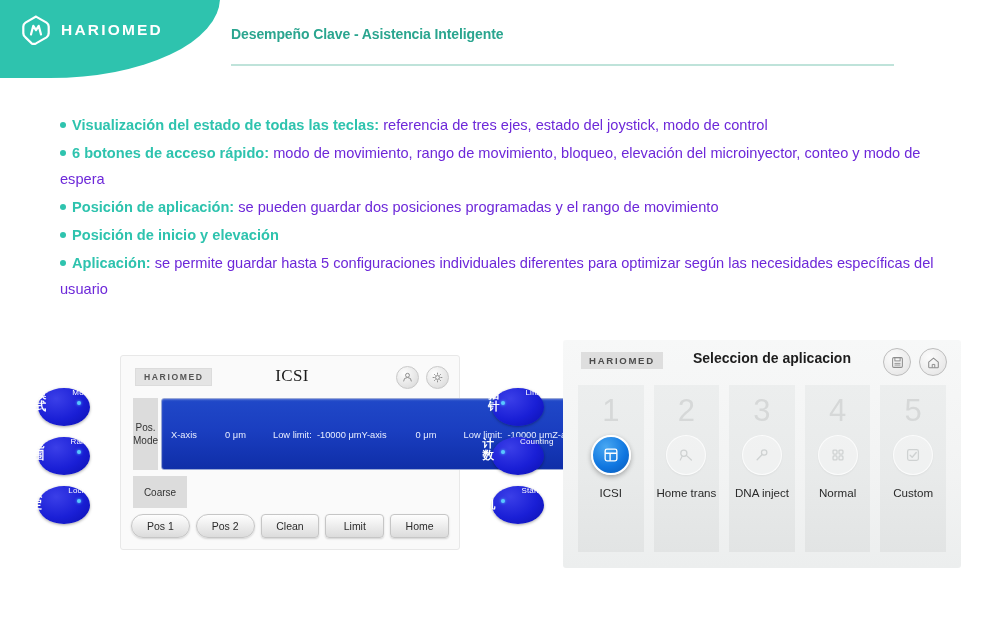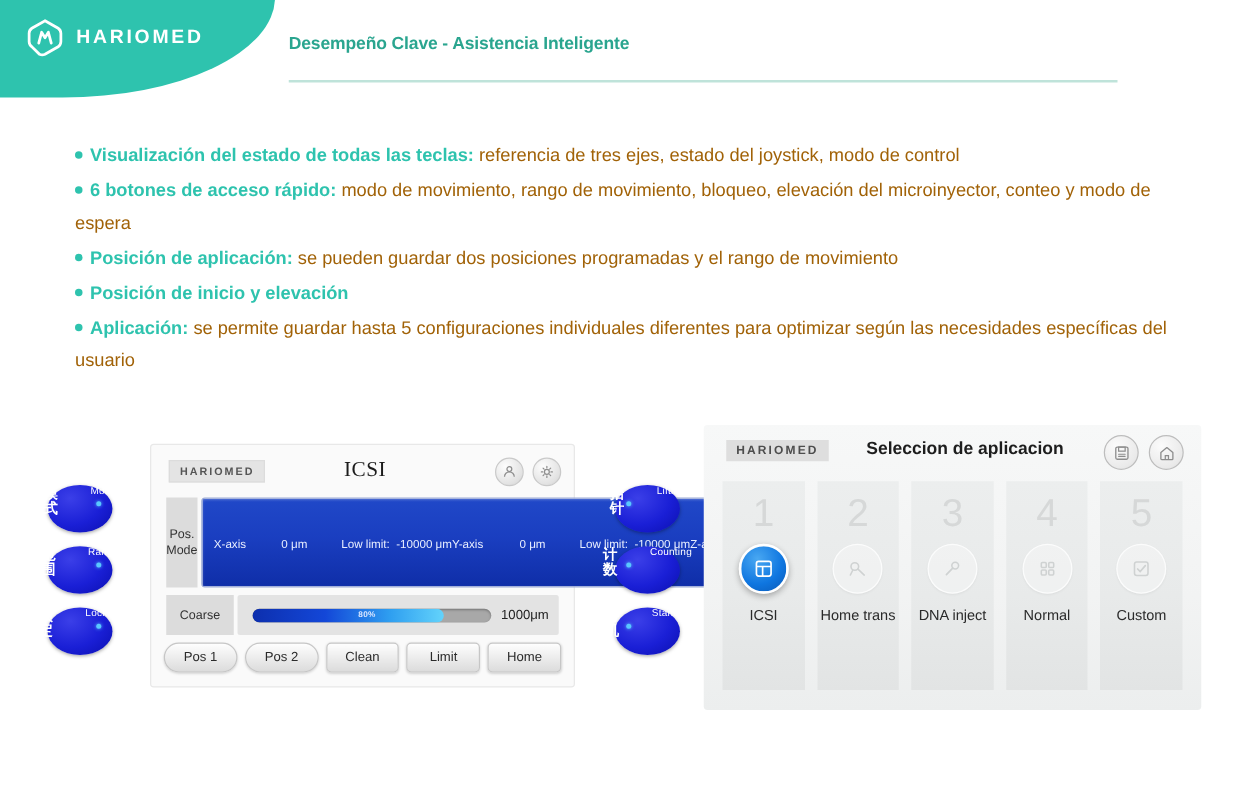--- a/index.html
+++ b/index.html
@@ -47,21 +47,21 @@
   .bline {
     font-size: 14.6px; color: #2b2b2b; line-height: 26px;
     margin-bottom: 2px;
   }
   .dot {
     display: inline-block; width: 6px; height: 6px; border-radius: 50%;
     background: #2ec3ae; vertical-align: middle;
     margin-right: 6px; position: relative; top: -1px;
   }
   .bhead { color: #2ec3ae; font-weight: 700; }
-  .brest { color: #a16207; }
+  .brest { color: #6d28d9; }
 
   
   .left-panel {
     position: absolute; left: 120px; top: 355px;
     width: 340px; height: 195px;
     background: #fafafa;
     border: 1px solid #e8e8e8;
     border-radius: 3px;
   }
   .lp-top {
@@ -349,27 +349,20 @@
       </div>
     </div>
 
     <div class="badge-cell">
       <div class="badge01">01</div>
     </div>
   </div>
 
   <div class="lp-row2">
     <div class="cell-label">Coarse</div>
-    <div class="bar-cell">
-      <div class="bar-track">
-        <div class="bar-fill"></div>
-        <div class="bar-pct">80%</div>
-      </div>
-      <div class="bar-max">1000μm</div>
-    </div>
   </div>
 
   <div class="lp-row3">
     <div class="sbtn pill">Pos 1</div>
     <div class="sbtn pill">Pos 2</div>
     <div class="sbtn rect">Clean</div>
     <div class="sbtn rect">Limit</div>
     <div class="sbtn rect">Home</div>
   </div>
 </div>

